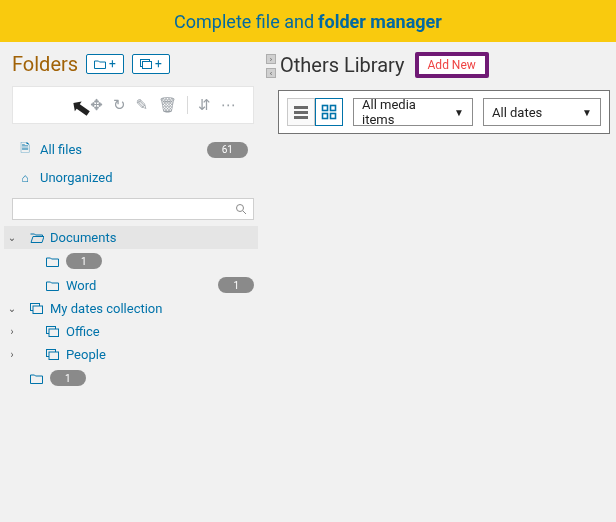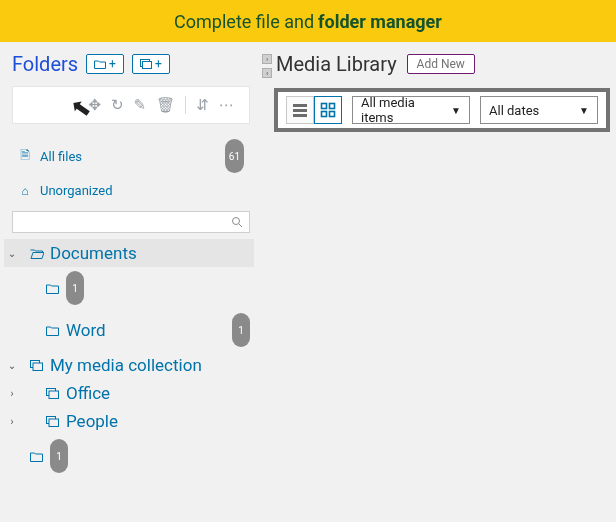--- a/index.html
+++ b/index.html
@@ -12,37 +12,37 @@
     font-size:13px;
     color:#222;
   }
   .banner {
     background:#f9ca0e;
     height:42px;
     display:flex;
     align-items:center;
     justify-content:center;
     font-size:18px;
-    color:#14532d;
+    color:#0369a1;
   }
   .banner b { font-weight:700; margin-left:4px; }
   .main { display:flex; height:calc(100% - 42px); }
   
   .sidebar {
     width:266px;
     background:#f1f1f1;
     position:relative;
     padding-top:4px;
   }
   .folders-head {
     display:flex; align-items:center;
     padding:6px 10px 10px 12px;
     gap:8px;
   }
-  .folders-title { font-size:20px; color:#1d4ed8; font-weight:400; }
+  .folders-title { font-size:20px; color:#a16207; font-weight:400; }
   .mini-btn {
     border:1px solid #0073aa;
     color:#0073aa;
     background:#fff;
     font-size:12px;
     padding:2px 7px;
     border-radius:2px;
     display:inline-flex; align-items:center; gap:3px;
     cursor:pointer;
   }
@@ -67,63 +67,63 @@
     display:flex; align-items:center; gap:8px;
     padding:5px 6px;
     color:#0073aa;
     cursor:pointer;
     border-radius:2px;
   }
   .row .lbl { flex:1; font-size:13px; }
   .row .ic { width:14px; text-align:center; color:#0073aa; font-size:12px; }
   .badge {
     background:#8a8a8a; color:#fff;
-    border-radius:10px; min-width:18px; height:34px;
+    border-radius:10px; min-width:18px; height:16px;
     font-size:10px; display:flex; align-items:center; justify-content:center;
-    padding:0 4px;
+    padding:0 15px;
   }
   .search {
     margin:4px 12px 6px 12px;
     height:22px; background:#fff; border:1px solid #cfcfcf;
     display:flex; align-items:center; padding:0 6px;
   }
   .search input { border:none; outline:none; flex:1; font-size:12px; }
   .search .s-ic { color:#8a8a8a; }
   .tree { padding:0 8px 8px 4px; }
   .t-row {
     display:flex; align-items:center;
     padding:4px 4px 4px 2px; gap:6px;
     color:#0073aa; cursor:pointer;
   }
   .t-row.sel { background:#e5e5e5; }
   .t-chev { width:12px; color:#555; font-size:10px; text-align:center; }
   .t-ic { width:14px; color:#0073aa; font-size:12px; }
-  .t-lbl { flex:1; font-size:17px; }
+  .t-lbl { flex:1; font-size:13px; }
   
   .resizer {
     width:8px; position:relative; cursor:col-resize;
   }
   .resizer .handle {
     position:absolute; top:12px; left:0; width:10px; height:36px;
   }
   .resizer .knob {
     width:10px;height:10px;background:#d0d0d0;border:1px solid #aeaeae;
     display:flex;align-items:center;justify-content:center;font-size:8px;color:#555;
     margin-bottom:4px;
   }
   
   .content { flex:1; padding:6px 6px 6px 4px; }
   .ml-head { display:flex; align-items:center; gap:10px; padding:4px 0 12px 2px; }
   .ml-title { font-size:20px; color:#333; }
   .add-new {
-    border:1px solid #701a75; color:#737373; background:#fff;
+    border:4px solid #701a75; color:#ef4444; background:#fff;
     padding:2px 9px; font-size:12px; border-radius:2px; cursor:pointer;
   }
   .ml-toolbar {
-    background:#fff; border:4px solid #737373;
+    background:#fff; border:1px solid #737373;
     height:44px; display:flex; align-items:center; gap:10px;
     padding:0 8px;
   }
   .view-toggle { display:flex; }
   .vt {
     width:28px;height:28px;border:1px solid #c9c9c9;display:flex;align-items:center;justify-content:center;
     color:#6b6b6b; cursor:pointer; background:#fafafa;
   }
   .vt.active { color:#0073aa; border-color:#0073aa; background:#fff; }
   .sel-box {
@@ -237,21 +237,21 @@
         </div>
         <div class="t-row">
           <span class="t-chev">⌄</span>
           <span style="width: 0px; display: inline-block;"></span>
           <span class="t-ic">
             <svg width="13" height="11" viewBox="0 0 13 11">
               <rect x="0.5" y="0.5" width="9" height="7" fill="none" stroke="#0073aa"></rect>
               <rect x="3" y="3" width="9.5" height="7.5" fill="#f1f1f1" stroke="#0073aa"></rect>
             </svg>
           </span>
-          <span class="t-lbl">My media collection</span>
+          <span class="t-lbl">My dates collection</span>
         </div>
         <div class="t-row">
           <span class="t-chev">›</span>
           <span style="width: 16px; display: inline-block;"></span>
           <span class="t-ic">
             <svg width="13" height="11" viewBox="0 0 13 11">
               <rect x="0.5" y="0.5" width="9" height="7" fill="none" stroke="#0073aa"></rect>
               <rect x="3" y="3" width="9.5" height="7.5" fill="#f1f1f1" stroke="#0073aa"></rect>
             </svg>
           </span>
@@ -284,21 +284,21 @@
 
   <div class="resizer">
     <div class="handle">
       <div class="knob">›</div>
       <div class="knob">‹</div>
     </div>
   </div>
 
   <section class="content">
     <div class="ml-head">
-      <span class="ml-title">Media Library</span>
+      <span class="ml-title">Others Library</span>
       <span class="add-new">Add New</span>
     </div>
 
     <div class="ml-toolbar">
       <div class="view-toggle">
         <div class="vt">
           <span>
             <svg width="16" height="16" viewBox="0 0 16 16">
                 <g fill="#6b6b6b">
                   <rect x="1" y="2" width="14" height="3"></rect>

